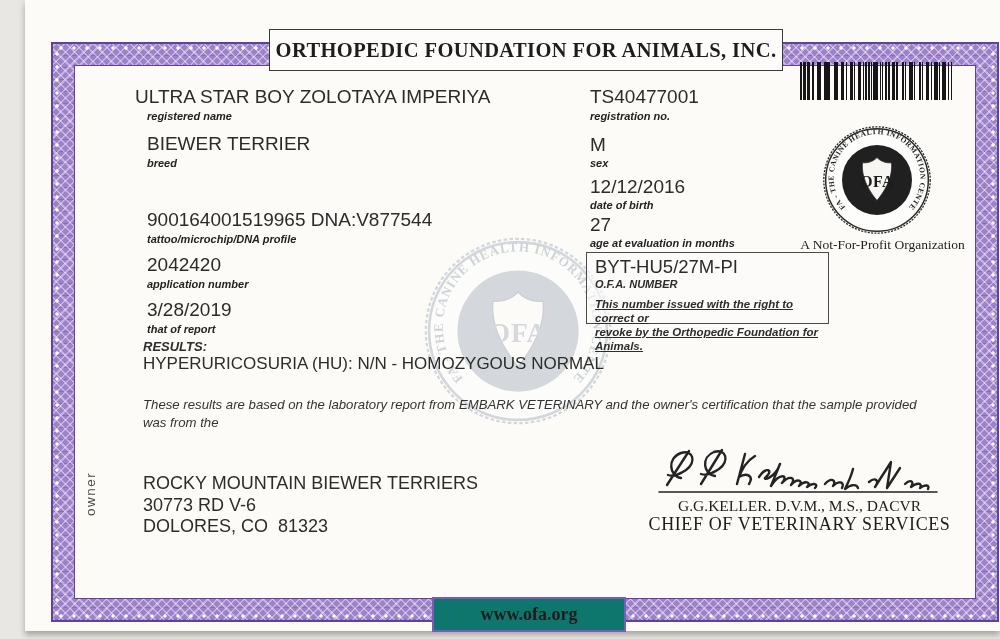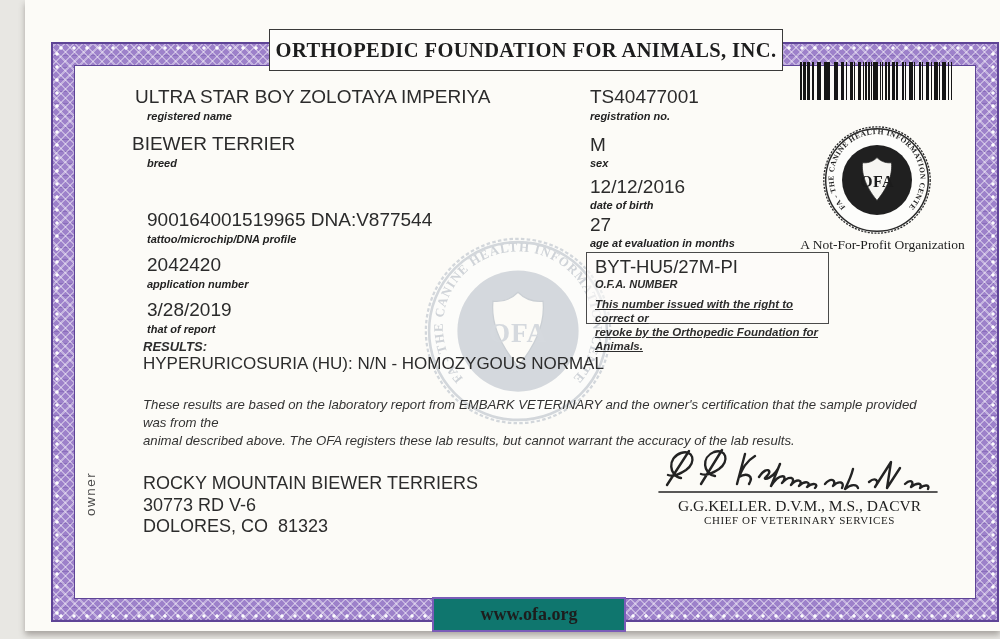--- a/index.html
+++ b/index.html
@@ -71,21 +71,21 @@
     font-size:13.5px;color:#4a4a4a;letter-spacing:1.5px;
   }
   .owner-name{position:absolute;left:118px;top:473px;font-size:18px;}
   .owner-l1{position:absolute;left:118px;top:495px;font-size:18px;}
   .owner-l2{position:absolute;left:118px;top:516px;font-size:18px;}
   
   .sig-svg{position:absolute;left:628px;top:444px;width:290px;height:52px;}
   .sig-cred{position:absolute;left:612px;top:497px;width:325px;text-align:center;
     font-family:"Liberation Serif", serif;font-size:15.5px;color:#1d1d1d;white-space:nowrap;}
   .sig-role{position:absolute;left:612px;top:514px;width:325px;text-align:center;
-    font-family:"Liberation Serif", serif;font-size:11px;color:#1d1d1d;letter-spacing:.6px;white-space:nowrap;}
+    font-family:"Liberation Serif", serif;font-size:18px;color:#1d1d1d;letter-spacing:.6px;white-space:nowrap;}
   
   .seal{position:absolute;left:796px;top:124px;width:112px;height:112px;}
   .seal-tagline{position:absolute;left:770px;top:237px;width:175px;text-align:center;
     font-family:"Liberation Serif", serif;font-size:13.5px;color:#1d1d1d;white-space:nowrap;}
   .watermark{position:absolute;left:396px;top:234px;width:194px;height:194px;opacity:.85;}
   
   .footerbox{
     position:absolute;left:407px;top:597px;width:190px;height:31px;
     background:#0f766e;border:2px solid #7a5cb8;
     display:flex;align-items:center;justify-content:center;
@@ -142,21 +142,21 @@
     </text>
     <circle cx="60" cy="60" r="37.5" fill="#202020"></circle>
     <path d="M60,36 C65,41 71,42 75.5,41.5 C76.5,51 74,65 60,82 C46,65 43.5,51 44.5,41.5 C49,42 55,41 60,36 Z" fill="#f7f6f2" stroke="#202020" stroke-width="0.8"></path>
     <text x="60" y="67" text-anchor="middle" font-family="Liberation Serif, serif" font-weight="bold" font-size="17" letter-spacing="0.5" fill="#1c1c1c">OFA</text>
   </svg>
   <div class="seal-tagline">A Not-For-Profit Organization</div>
 
   <div class="val" style="left:110px;top:86px;">ULTRA STAR BOY ZOLOTAYA IMPERIYA</div>
   <div class="lbl" style="left:122px;top:110px;">registered name</div>
 
-  <div class="val" style="left:107px;top:133px;">BIEWER TERRIER</div>
+  <div class="val" style="left:122px;top:133px;">BIEWER TERRIER</div>
   <div class="lbl" style="left:122px;top:157px;">breed</div>
 
   <div class="val" style="left:122px;top:209px;">900164001519965 DNA:V877544</div>
   <div class="lbl" style="left:122px;top:233px;">tattoo/microchip/DNA profile</div>
 
   <div class="val" style="left:122px;top:254px;">2042420</div>
   <div class="lbl" style="left:122px;top:278px;">application number</div>
 
   <div class="val" style="left:122px;top:299px;">3/28/2019</div>
   <div class="lbl" style="left:122px;top:323px;">that of report</div>
@@ -180,21 +180,20 @@
       <div>This number issued with the right to correct or</div>
       <div>revoke by the Orthopedic Foundation for Animals.</div>
     </div>
   </div>
 
   <div class="results-label">RESULTS:</div>
   <div class="results-value">HYPERURICOSURIA (HU): N/N - HOMOZYGOUS NORMAL</div>
 
   <div class="disclaimer">
     <div>These results are based on the laboratory report from EMBARK VETERINARY and the owner's certification that the sample provided was from the</div>
-    <div>animal described above.  The OFA registers these lab results, but cannot warrant the accuracy of the lab results.</div>
   </div>
 
   <div class="owner-rot">owner</div>
   <div class="owner-name">ROCKY MOUNTAIN BIEWER TERRIERS</div>
   <div class="owner-l1">30773 RD V-6</div>
   <div class="owner-l2 ws-pre">DOLORES, CO  81323</div>
 
   <svg class="sig-svg" viewBox="0 0 290 52">
     <g stroke="#232323" stroke-width="2.4" fill="none" stroke-linecap="round" stroke-linejoin="round">
       <path d="M28,34 C16,32 14,14 28,9 C40,5 44,18 33,26 C27,30 20,33 15,31 M36,7 L14,41"></path>

